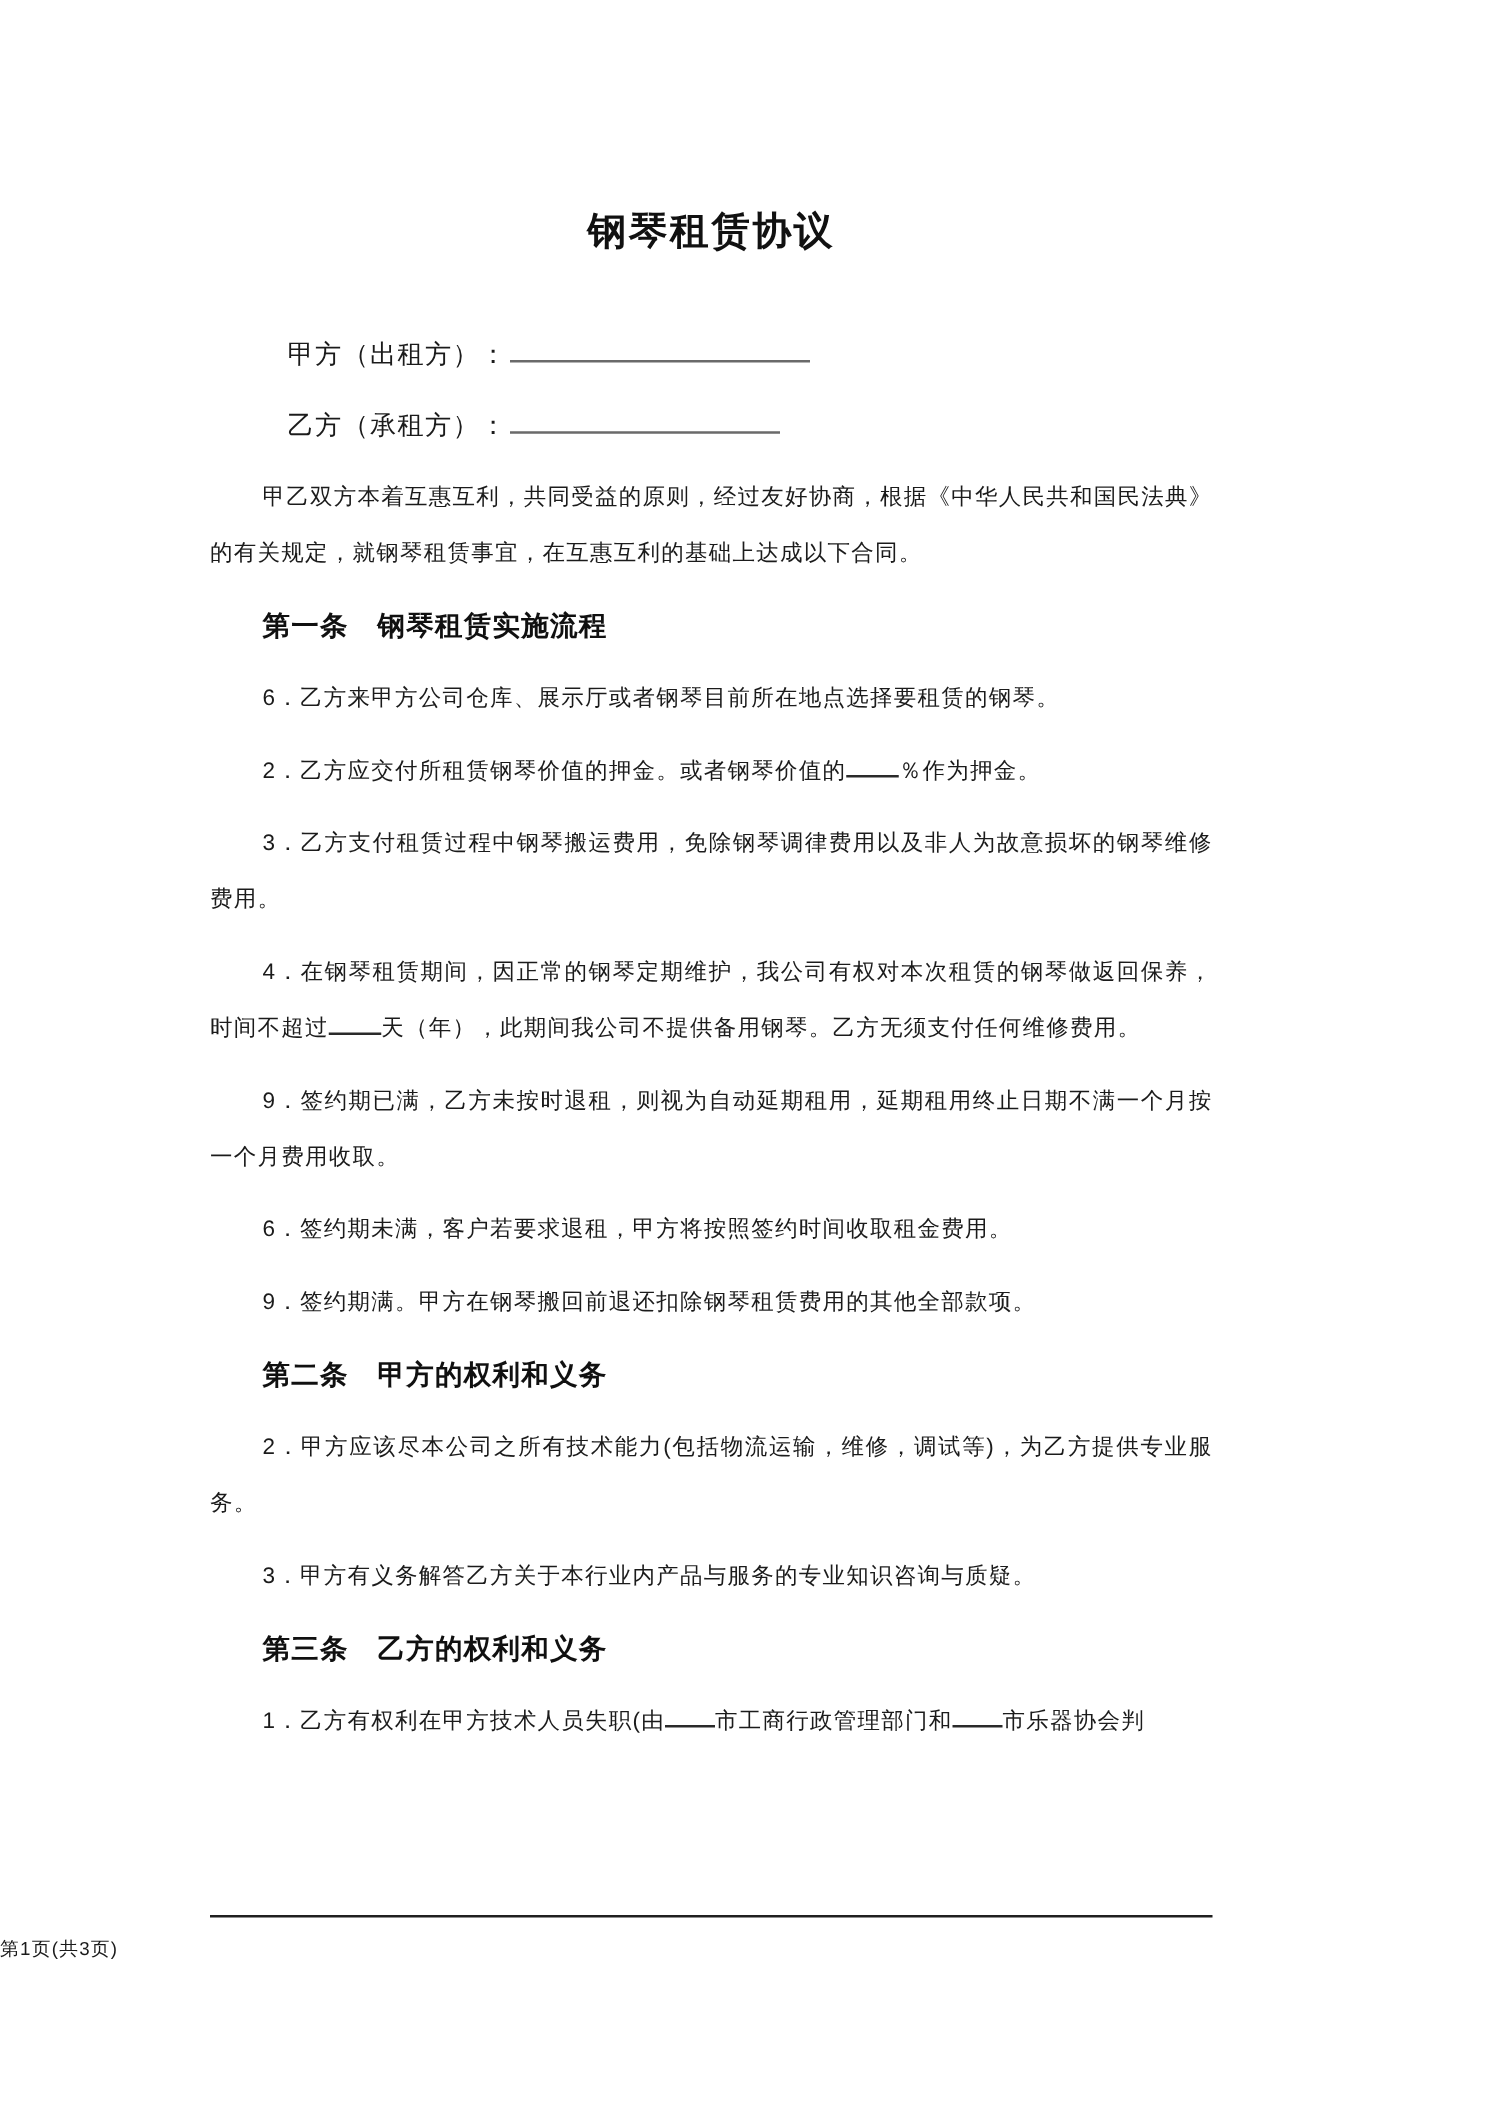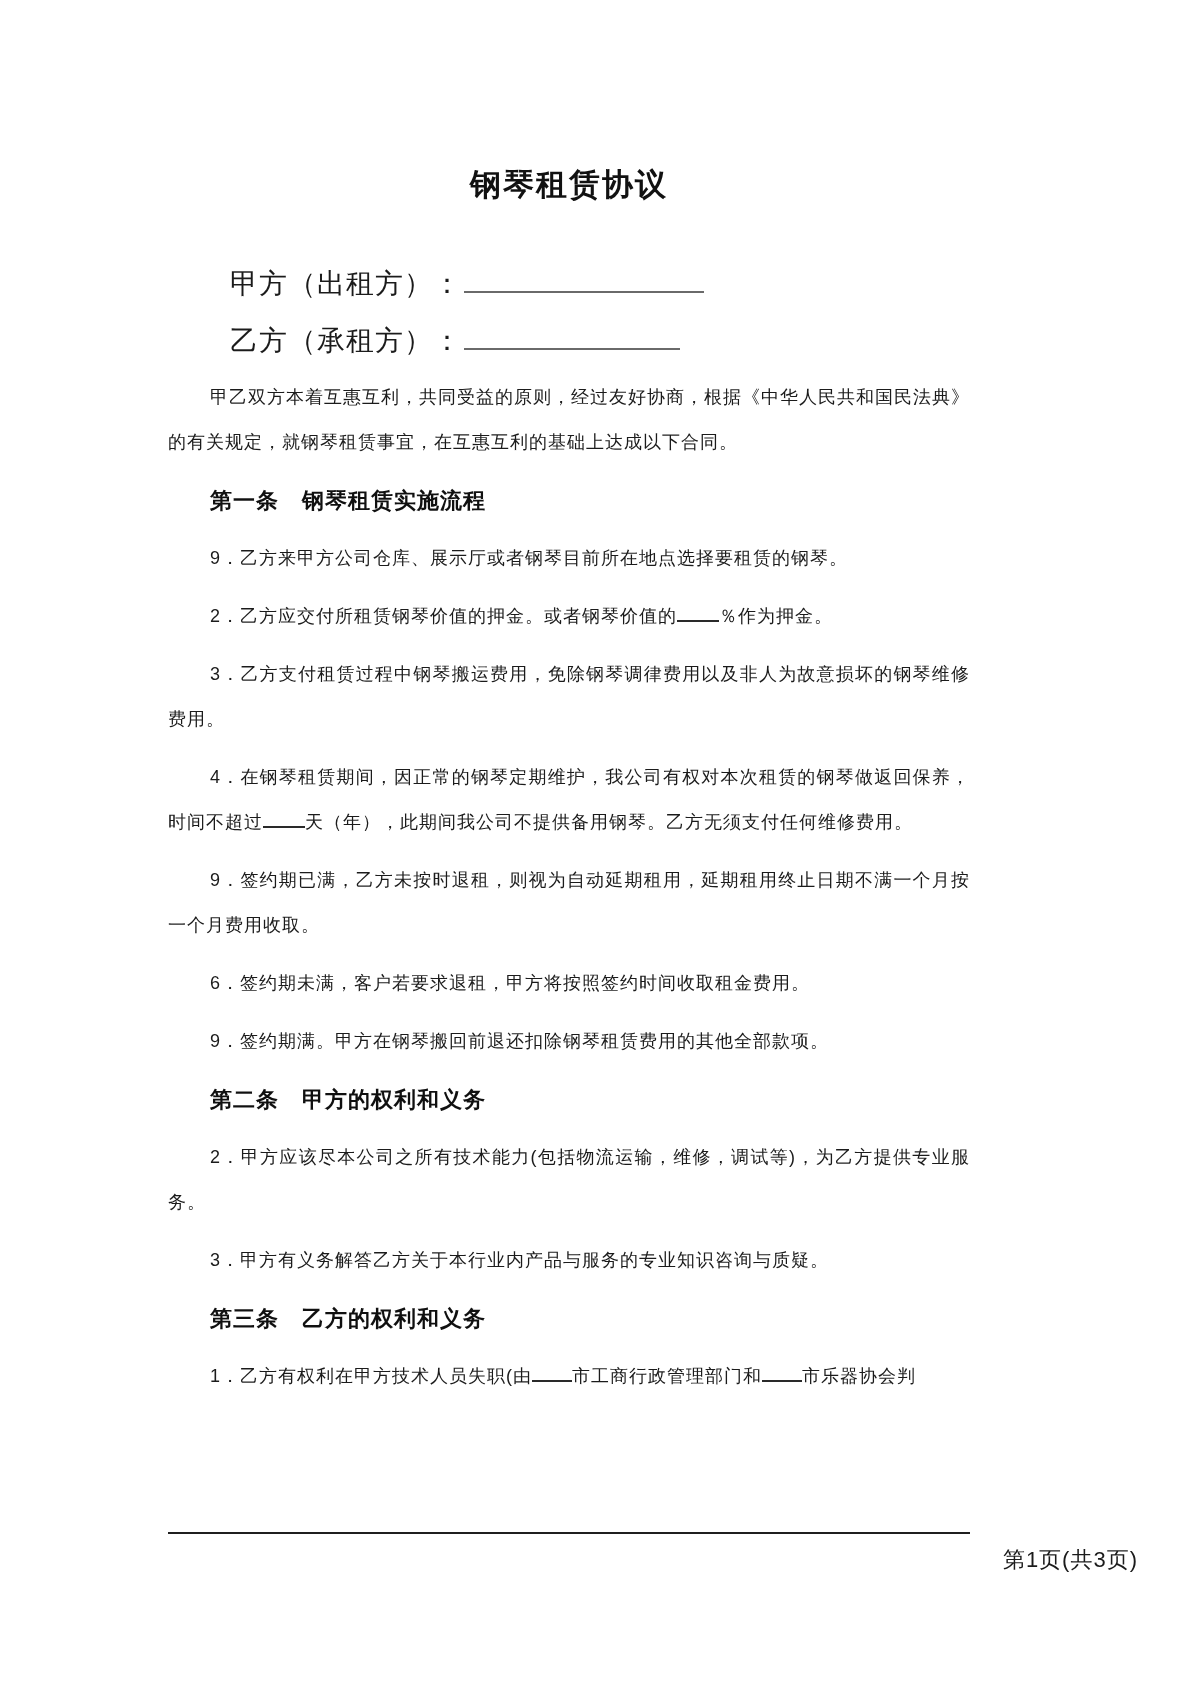--- a/index.html
+++ b/index.html
@@ -19,21 +19,21 @@
     margin:163px 0 54px 0;
     text-align:center;
     font-family:"Liberation Serif","DejaVu Serif",serif;
     font-weight:700;
     font-size:31px;
     line-height:44px;
     letter-spacing:2px;
     color:#111;
   }
   .party-row{
-    font-size:28px;
+    font-size:21px;
     line-height:45px;
     margin:0 0 12px 0;
     padding-left:62px;
     letter-spacing:1px;
   }
   .party-line{
     display:inline-block;
     width:240px;
     height:22px;
     border-bottom:2px solid #6a6a6a;
@@ -81,22 +81,22 @@
   .footer-rule{
     position:absolute;
     left:168px; right:168px;
     top:1532px;
     border-top:2px solid #1f1f1f;
   }
   .page-number{
     position:absolute;
     left:0; right:0;
     top:1545px;
-    text-align:right;
-    font-size:22px;
+    text-align:left;
+    font-size:15px;
     line-height:30px;
     color:#1b1b1b;
     letter-spacing:1px;
   }
 </style>
 </head>
 <body>
 
 <div class="page">
   <div class="content">
@@ -104,21 +104,21 @@
     <h1 class="doc-title">钢琴租赁协议</h1>
 
     <p class="party-row"><span>甲方（出租方）：</span><span class="party-line"></span></p>
 
     <p class="party-row"><span>乙方（承租方）：</span><span class="party-line short"></span></p>
 
     <p class="para">甲乙双方本着互惠互利，共同受益的原则，经过友好协商，根据《中华人民共和国民法典》的有关规定，就钢琴租赁事宜，在互惠互利的基础上达成以下合同。</p>
 
     <div>
         <p class="sec-heading">第一条　钢琴租赁实施流程</p>
-        <p class="para">9．乙方来甲方公司仓库、展示厅或者钢琴目前所在地点选择要租赁的钢琴。</p>
+        <p class="para">6．乙方来甲方公司仓库、展示厅或者钢琴目前所在地点选择要租赁的钢琴。</p>
         <p class="para">2．乙方应交付所租赁钢琴价值的押金。或者钢琴价值的<span class="blank" style="width: 42px;"></span>％作为押金。</p>
         <p class="para">3．乙方支付租赁过程中钢琴搬运费用，免除钢琴调律费用以及非人为故意损坏的钢琴维修费用。</p>
         <p class="para">4．在钢琴租赁期间，因正常的钢琴定期维护，我公司有权对本次租赁的钢琴做返回保养，时间不超过<span class="blank" style="width: 42px;"></span>天（年），此期间我公司不提供备用钢琴。乙方无须支付任何维修费用。</p>
         <p class="para">9．签约期已满，乙方未按时退租，则视为自动延期租用，延期租用终止日期不满一个月按一个月费用收取。</p>
         <p class="para">6．签约期未满，客户若要求退租，甲方将按照签约时间收取租金费用。</p>
         <p class="para">9．签约期满。甲方在钢琴搬回前退还扣除钢琴租赁费用的其他全部款项。</p>
         <p class="sec-heading">第二条　甲方的权利和义务</p>
         <p class="para">2．甲方应该尽本公司之所有技术能力(包括物流运输，维修，调试等)，为乙方提供专业服务。</p>
         <p class="para">3．甲方有义务解答乙方关于本行业内产品与服务的专业知识咨询与质疑。</p>
         <p class="sec-heading">第三条　乙方的权利和义务</p>

